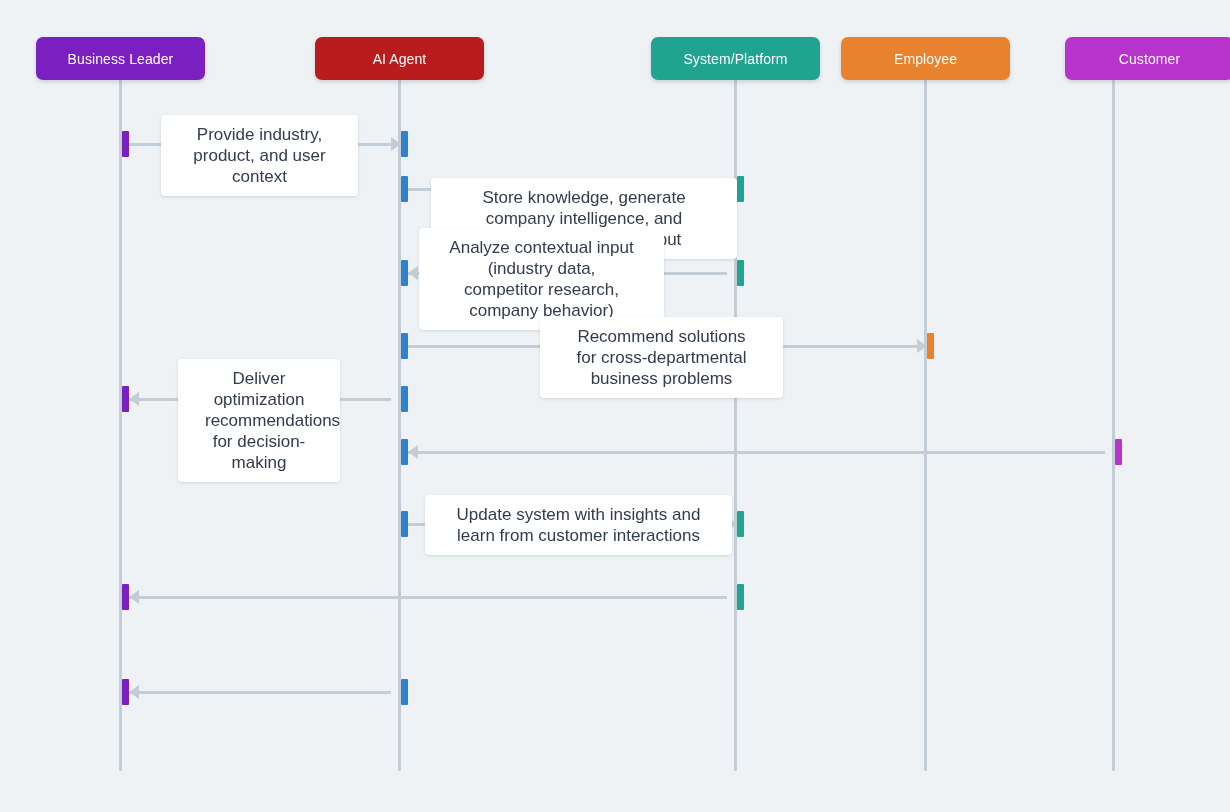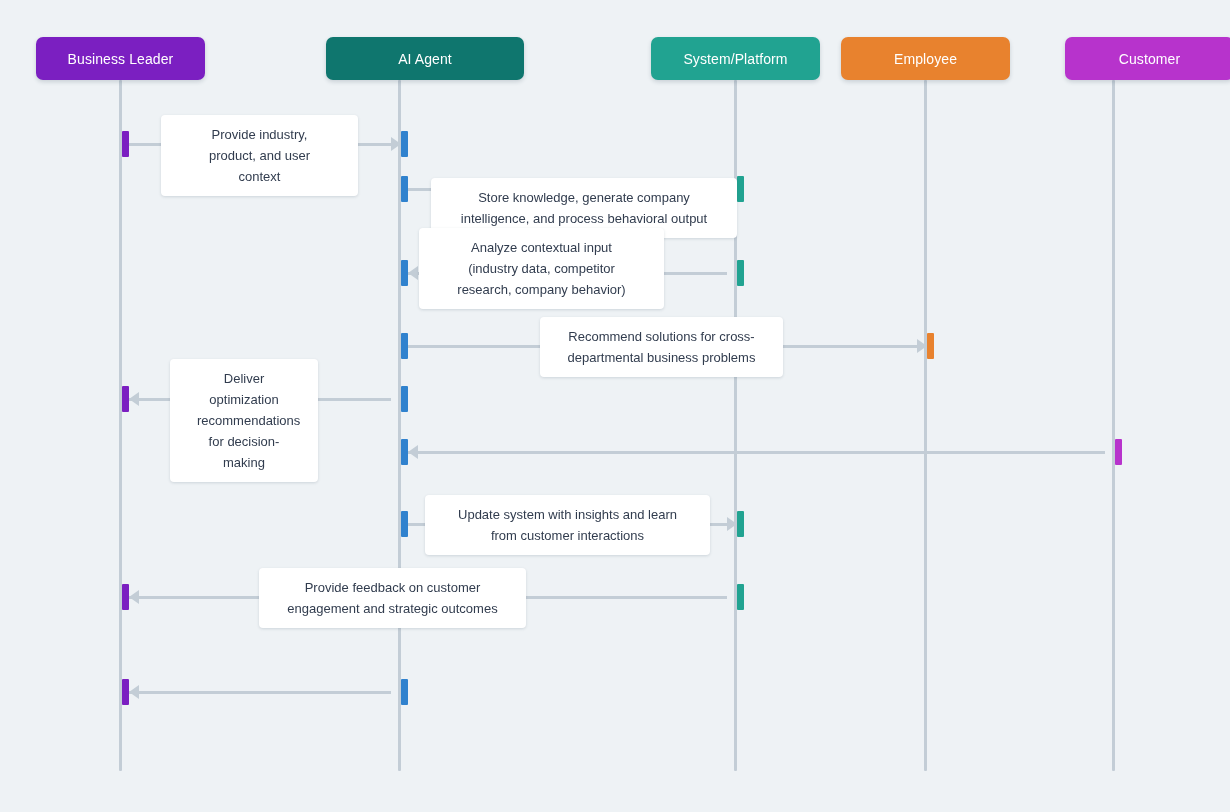--- a/index.html
+++ b/index.html
@@ -75,21 +75,21 @@
     border-right: 10px solid #c3cdd6;
   }
 
   
   .msg-label {
     position: absolute;
     background: #ffffff;
     border-radius: 4px;
     box-shadow: 0 1px 3px rgba(40, 60, 80, 0.16);
     color: #313c4e;
-    font-size: 13px;
+    font-size: 17px;
     line-height: 21px;
     text-align: center;
     padding: 9px 27px;
     box-sizing: border-box;
     font-family: "Liberation Sans", sans-serif;
   }
 </style>
 </head>
 <body>
 
@@ -132,27 +132,26 @@
     <div class="activation" style="left: 401px; top: 511px; height: 26px; background: rgb(48, 130, 206);"></div>
     <div class="activation" style="left: 737px; top: 511px; height: 26px; background: rgb(33, 163, 145);"></div>
     <div class="activation" style="left: 122px; top: 584px; height: 26px; background: rgb(123, 31, 193);"></div>
     <div class="activation" style="left: 737px; top: 584px; height: 26px; background: rgb(33, 163, 145);"></div>
     <div class="activation" style="left: 122px; top: 679px; height: 26px; background: rgb(123, 31, 193);"></div>
     <div class="activation" style="left: 401px; top: 679px; height: 26px; background: rgb(48, 130, 206);"></div>
     <div class="msg-label" style="left: 161px; width: 197px; top: 115px;">Provide industry, product, and user context</div>
     <div class="msg-label" style="left: 431px; width: 306px; top: 132px; margin-top: 46px;">Store knowledge, generate company intelligence, and process behavioral output</div>
     <div class="msg-label" style="left: 419px; width: 245px; top: 228px;">Analyze contextual input (industry data, competitor research, company behavior)</div>
     <div class="msg-label" style="left: 540px; width: 243px; top: 317px;">Recommend solutions for cross-departmental business problems</div>
-    <div class="msg-label" style="left: 170px; width: 148px; top: 359px;">Deliver optimization recommendations for decision-making</div>
-    <div class="msg-label" style="left: 425px; width: 285px; top: 495px;">Update system with insights and learn from customer interactions</div>
-    <div class="msg-label" style="left: 259px; width: 267px; top: 568px;">Provide feedback on customer engagement and strategic outcomes</div>
+    <div class="msg-label" style="left: 178px; width: 162px; top: 359px;">Deliver optimization recommendations for decision-making</div>
+    <div class="msg-label" style="left: 425px; width: 307px; top: 495px;">Update system with insights and learn from customer interactions</div>
     <div class="participant" style="left: 36px; width: 169px; top: 37px; background: rgb(123, 31, 193);">
       <span class="participant-label">Business Leader</span>
     </div>
-    <div class="participant" style="left: 315px; width: 198px; top: 37px; background: #0f766e; margin-left: 11px;">
+    <div class="participant" style="left: 315px; width: 169px; top: 37px; background: #b91c1c;">
       <span class="participant-label">AI Agent</span>
     </div>
     <div class="participant" style="left: 651px; width: 169px; top: 37px; background: rgb(33, 163, 145);">
       <span class="participant-label">System/Platform</span>
     </div>
     <div class="participant" style="left: 841px; width: 169px; top: 37px; background: rgb(232, 130, 46);">
       <span class="participant-label">Employee</span>
     </div>
     <div class="participant" style="left: 1029px; width: 169px; top: 37px; background: rgb(183, 51, 204); margin-left: 36px;">
       <span class="participant-label">Customer</span>

